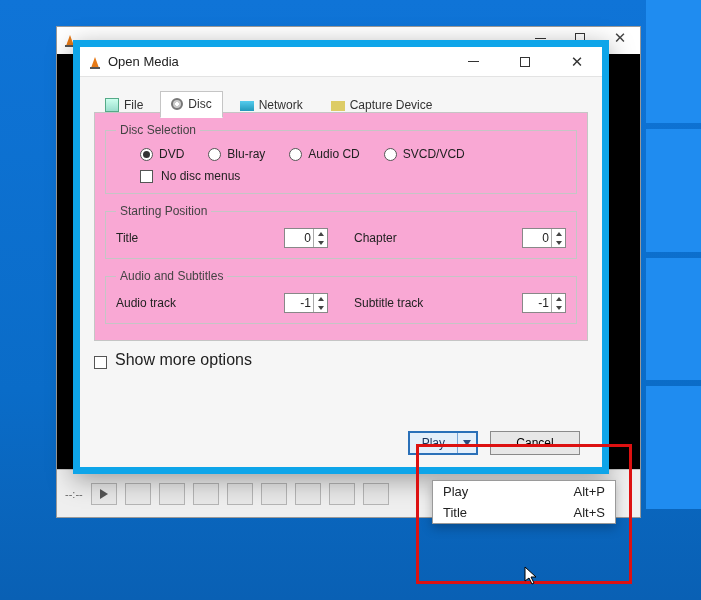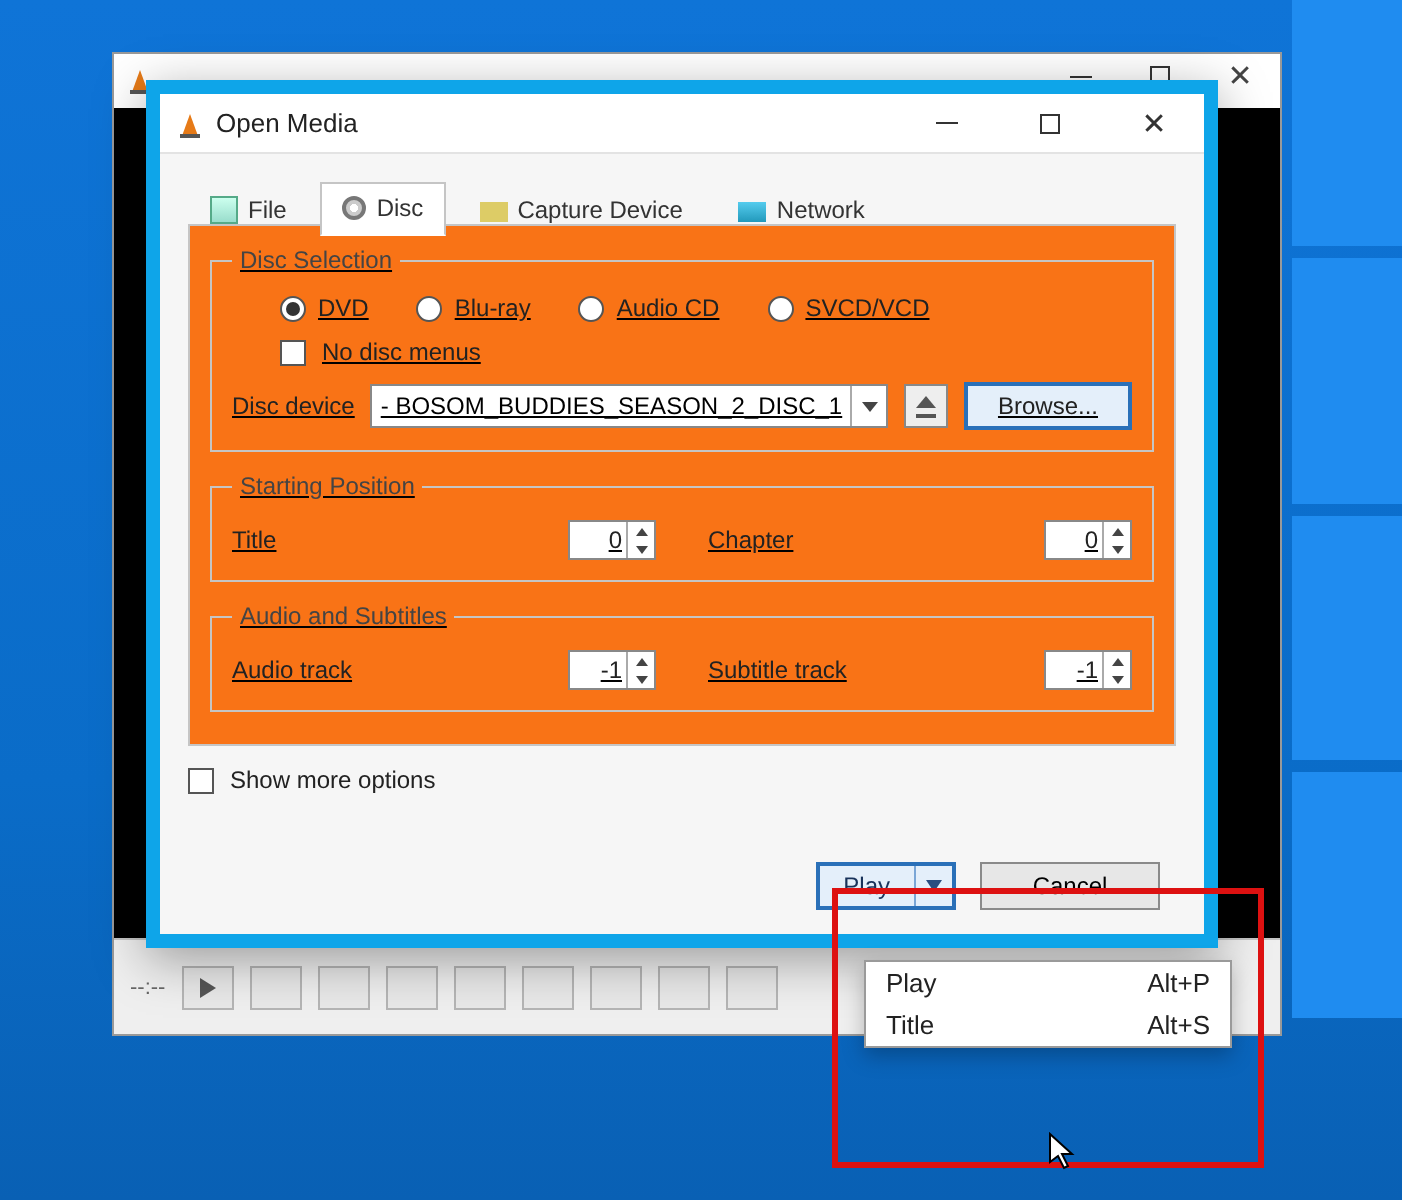--- a/index.html
+++ b/index.html
@@ -32,21 +32,21 @@
   .tabs { display:flex; padding:8px 14px 0 14px; gap:6px; align-items:flex-end; }
   .tab { display:flex; align-items:center; gap:5px; padding:5px 10px 6px 10px; font-size:12px; color:#333; border:1px solid transparent; border-bottom:none; position:relative; top:6px;}
   .tab.active { background:#fff; border-color:#c5c5c5; border-bottom:1px solid #fff;}
   .tab-icon { width:14px;height:14px; display:inline-block; }
   .ti-file { border:1px solid #5a8; background:linear-gradient(#cfe,#9dc);}
   .ti-disc { border-radius:50%; border:2px solid #777; width:12px;height:12px; background:radial-gradient(circle,#fff 35%,#ccc 36%);}
   .ti-net { background:linear-gradient(#5ce,#29b); width:14px;height:10px; margin-top:2px;}
   .ti-cap { background:#dc6; width:14px;height:10px; margin-top:2px;}
   .tab-row-border { margin:0 14px; height:1px; background:#c5c5c5;}
 
-  .panel { background:#f97316; margin:0 14px 0 14px; border:1px solid #c5c5c5; border-top:none; padding:10px 10px 6px 10px;text-decoration:underline; }
+  .panel { background:#f9a8d4; margin:0 14px 0 14px; border:1px solid #c5c5c5; border-top:none; padding:10px 10px 6px 10px; }
 
   fieldset { border:1px solid #c5c5c5; margin:0 0 10px 0; padding:10px 10px; }
   legend { font-size:12px; color:#444; padding:0 4px; }
 
   .row { display:flex; align-items:center; gap:24px; font-size:12px; color:#222;padding-left:24px;}
   .radio { display:flex; align-items:center; gap:6px;}
   .ro { width:13px;height:13px; border-radius:50%; border:1px solid #555; display:flex; align-items:center; justify-content:center; background:#fff;}
   .ro.checked::after { content:""; width:7px; height:7px; background:#333; border-radius:50%;}
   .checkbox { width:13px;height:13px; border:1px solid #555; background:#fff; display:inline-block; }
 
@@ -64,21 +64,21 @@
   .pair-row .lbl { flex:0 0 120px;}
   .pair-row .gap { flex:1;}
   .spin { width:44px; height:20px; border:1px solid #888; background:#fff; display:flex; align-items:center; position:relative;}
   .spin .val { flex:1; text-align:right; padding-right:16px; font-size:12px;}
   .spin .ar { position:absolute; right:0; top:0; bottom:0; width:14px; border-left:1px solid #aaa; display:flex; flex-direction:column;}
   .spin .ar div { flex:1; display:flex; align-items:center; justify-content:center;}
   .spin .ar div::after { content:""; width:0;height:0;border-left:3px solid transparent;border-right:3px solid transparent;}
   .spin .ar .up::after { border-bottom:4px solid #444;}
   .spin .ar .dn::after { border-top:4px solid #444;}
 
-  .opts-row { display:flex; align-items:flex-end; gap:8px; font-size:12px; padding:10px 14px 0 14px; color:#222;}
+  .opts-row { display:flex; align-items:flex-end; gap:8px; font-size:16px; padding:10px 14px 0 14px; color:#222;}
 
   .btnbar { position:absolute; right:22px; bottom:12px; display:flex; gap:12px; align-items:center;}
   .play-split { display:flex; height:24px; border:2px solid #2a70b8; background:#e4effa;}
   .play-split .main { padding:0 12px; display:flex; align-items:center; font-size:12px; color:#18325a; border-right:1px solid #7aa6d6;}
   .play-split .arrow { width:18px; display:flex; align-items:center; justify-content:center;}
   .play-split .arrow::after { content:""; width:0;height:0;border-left:4px solid transparent;border-right:4px solid transparent;border-top:6px solid #2a4d80;}
   .cancel { width:90px; height:24px; border:1px solid #8a8a8a; background:#e7e7e7; font-size:12px;}
 
   .redbox { position:absolute; left:416px; top:444px; width:216px; height:140px; border:3px solid #d11; background:transparent; pointer-events:none;}
 
@@ -158,26 +158,26 @@
   <div class="tabs">
     <div class="tab">
       <span class="tab-icon ti-file"></span>
       <span>File</span>
     </div>
     <div class="tab active">
       <span class="tab-icon ti-disc"></span>
       <span>Disc</span>
     </div>
     <div class="tab">
+      <span class="tab-icon ti-net"></span>
+      <span>Network</span>
+    </div>
+    <div class="tab">
       <span class="tab-icon ti-cap"></span>
       <span>Capture Device</span>
-    </div>
-    <div class="tab">
-      <span class="tab-icon ti-net"></span>
-      <span>Network</span>
     </div>
   </div>
   <div class="tab-row-border"></div>
 
   <div class="panel">
 
     <fieldset>
       <legend>Disc Selection</legend>
       <div class="row">
         <label class="radio">
@@ -193,29 +193,20 @@
           <span>Audio CD</span>
         </label>
         <label class="radio">
           <span class="ro"></span>
           <span>SVCD/VCD</span>
         </label>
       </div>
       <div class="row" style="margin-top:8px; gap:8px;">
         <span class="checkbox"></span>
         <span>No disc menus</span>
-      </div>
-      <div class="devrow">
-        <span class="label">Disc device</span>
-        <div class="combo">
-          <span>- BOSOM_BUDDIES_SEASON_2_DISC_1</span>
-          <span class="combo-arrow"></span>
-        </div>
-        <div class="eject"></div>
-        <button class="browse">Browse...</button>
       </div>
     </fieldset>
 
     <fieldset>
       <legend>Starting Position</legend>
       <div class="pair-row">
         <span class="lbl">Title</span>
         <span class="gap"></span>
         <div class="spin">
           <span class="val">0</span>

